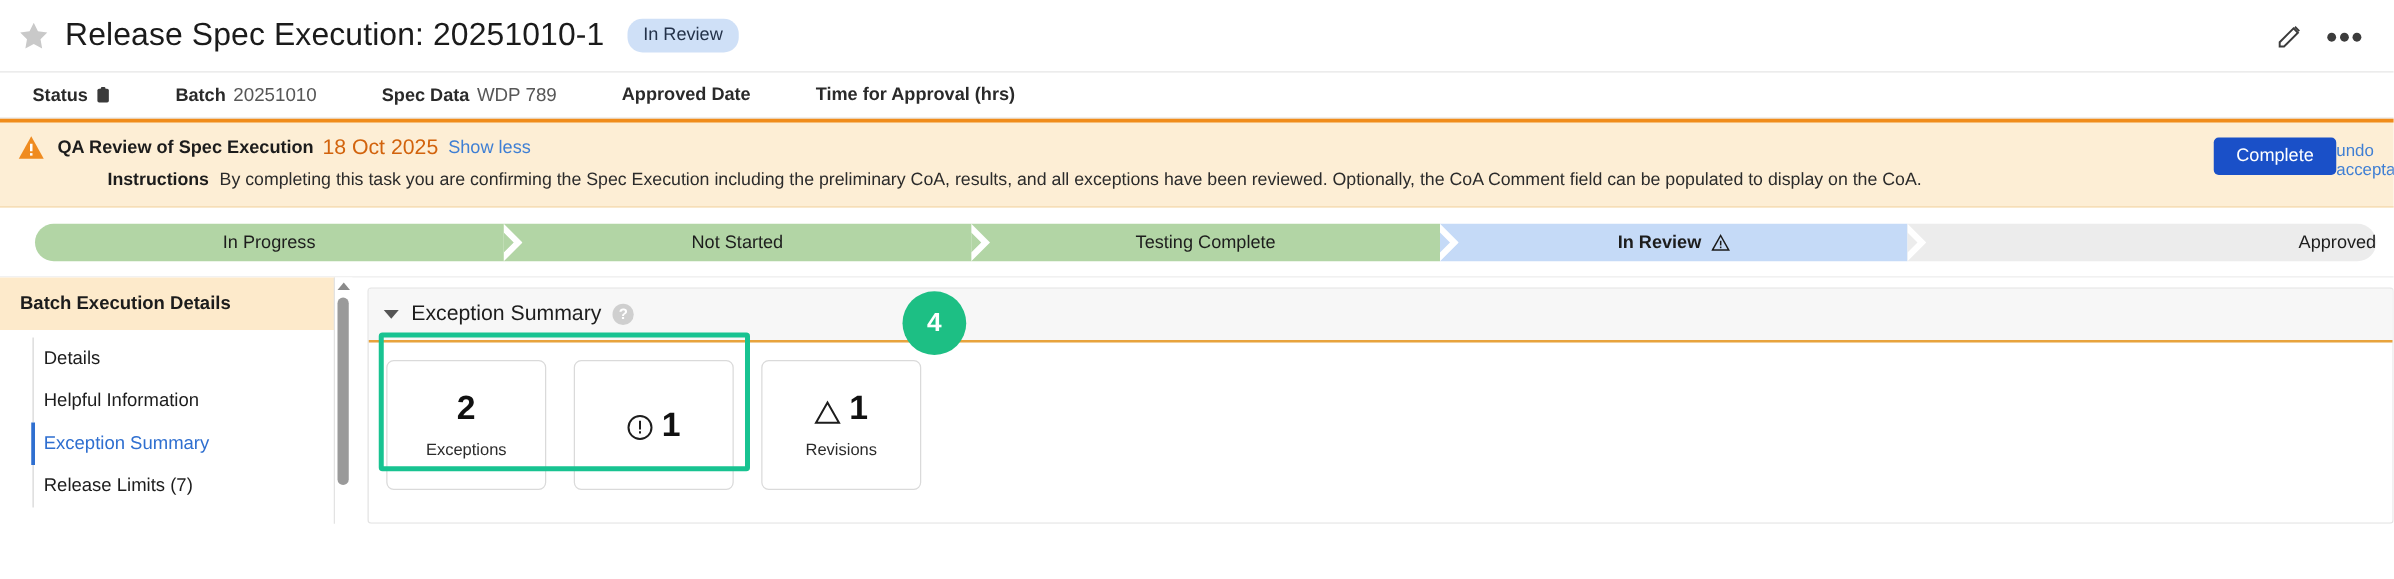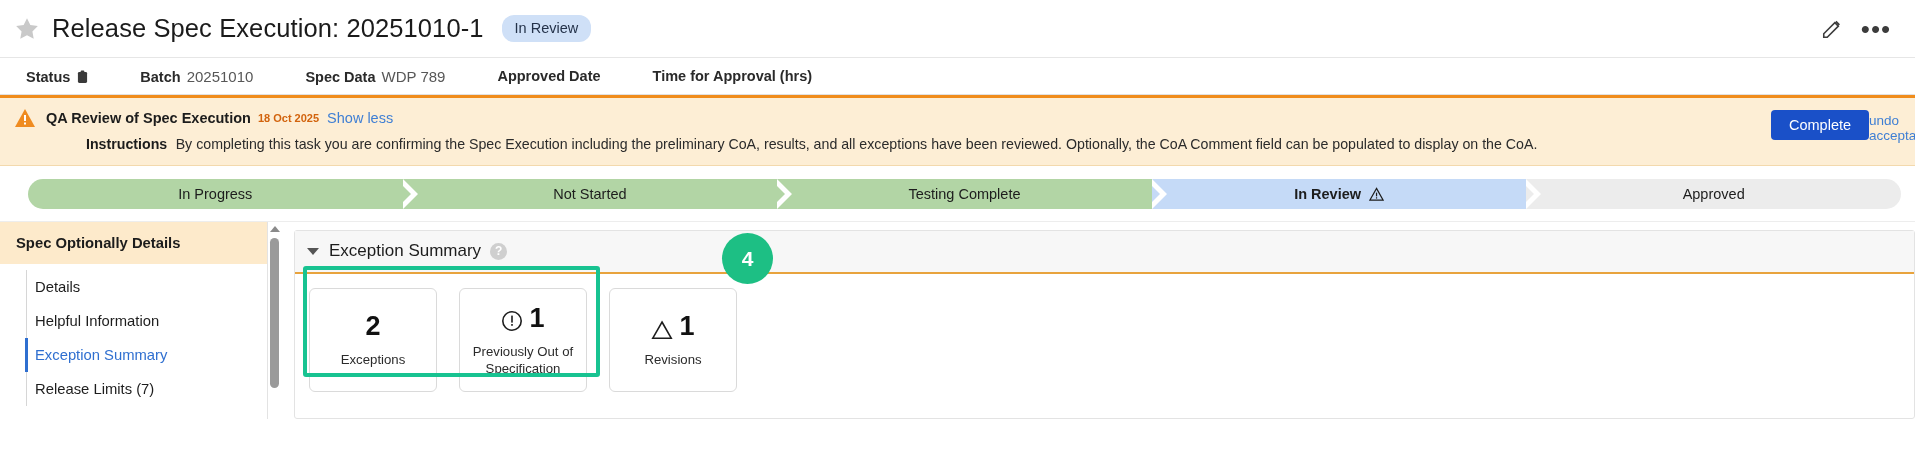--- a/index.html
+++ b/index.html
@@ -46,21 +46,21 @@
   .clipboard-icon { margin-left: 7px; width: 11px; height: 14px; position: relative; top: 2px; }
 
   
   .banner {
     background: #fdeed5; border-top: 3px solid #f08c1b; border-bottom: 1px solid #f3d9ad;
     padding: 10px 0 12px 0; position: relative; min-height: 62px;
   }
   .banner-row1 { display: flex; align-items: center; padding-left: 14px; }
   .warn-triangle { width: 22px; height: 20px; flex: 0 0 auto; margin-right: 10px; }
   .banner-title { font-size: 14.5px; font-weight: 700; color: #1c1c1c; }
-  .banner-date { font-size: 11px; font-weight: 700; color: #d2630d; margin-left: 7px; }
+  .banner-date { font-size: 17px; font-weight: 400; color: #d2630d; margin-left: 7px; }
   .banner-link { font-size: 14.5px; color: #3f7fd4; margin-left: 8px; cursor: pointer; }
   .banner-row2 { padding-left: 38px; margin-top: 7px; }
   .instr-label { font-size: 14.2px; font-weight: 700; color: #1c1c1c; margin-left: 48px; }
   .instr-text { font-size: 14.2px; color: #2b2b2b; margin-left: 4px; }
   .banner-actions {
     position: absolute; right: 14px; top: 8px; width: 130px;
     display: flex; flex-direction: row; align-items: center;
   }
   .btn-complete {
     background: #1a50c8; color: #fff; border: none; border-radius: 4px;
@@ -74,21 +74,21 @@
     position: relative; height: 30px; flex: 1 1 0;
     display: flex; align-items: center; justify-content: center;
     font-size: 14.5px; color: #1d1d1d;
   }
   .step .lbl { position: relative; z-index: 2; display:flex; align-items:center; }
   .step .warn-small { width: 15px; height: 14px; margin-left: 8px; }
   .step.done { background: #b2d5a5; }
   .step.current { background: #c5daf7; font-weight: 700; }
   .step.todo { background: #ececec; }
   .step:first-child { border-radius: 15px 0 0 15px; }
-  .step:last-child  { border-radius: 0 15px 15px 0; }
+  .step:last-child  { border-radius: 0 15px 15px 0; justify-content: flex-end; }
   .step .arrow-r {
     position: absolute; right: -15px; top: 0; width: 15px; height: 30px; z-index: 3;
   }
   .step .arrow-r svg { display: block; }
 
   
   .body { display: flex; height: 198px; border-top: 1px solid #ededed; }
   .sidebar { width: 268px; flex: 0 0 268px; background: #fff; position: relative; }
   .sidebar-header {
     background: #fdeacb; font-size: 14.8px; font-weight: 700; color: #1c1c1c;
@@ -261,21 +261,21 @@
           </svg>
       </span>
     </div>
     <div class="step todo">
       <span class="lbl">Approved</span>
     </div>
   </div>
 
   <div class="body">
     <div class="sidebar">
-      <div class="sidebar-header">Spec Optionally Details</div>
+      <div class="sidebar-header">Batch Execution Details</div>
       <div class="sidebar-list">
         <div class="nav-item">Details</div>
         <div class="nav-item">Helpful Information</div>
         <div class="nav-item active">Exception Summary</div>
         <div class="nav-item">Release Limits (7)</div>
       </div>
       <div class="sidebar-divider"></div>
     </div>
 
     <div class="scrollcol">
@@ -299,21 +299,20 @@
             <div class="card-value">
               <span class="card-icon">
                 <svg viewBox="0 0 22 22" width="22" height="22">
                     <circle cx="11" cy="11" r="9.2" fill="none" stroke="#1d1d1d" stroke-width="1.6"></circle>
                     <rect x="10.2" y="5.6" width="1.6" height="7" fill="#1d1d1d"></rect>
                     <rect x="10.2" y="14" width="1.6" height="1.8" fill="#1d1d1d"></rect>
                   </svg>
               </span>
               <span>1</span>
             </div>
-            <div class="card-label">Previously Out of Specification</div>
           </div>
           <div class="card">
             <div class="card-value">
               <span class="card-icon">
                 <svg viewBox="0 0 22 20" width="22" height="20">
                     <path fill="none" stroke="#1d1d1d" stroke-width="1.6" d="M11 2l9.2 16.2H1.8z"></path>
                   </svg>
               </span>
               <span>1</span>
             </div>

